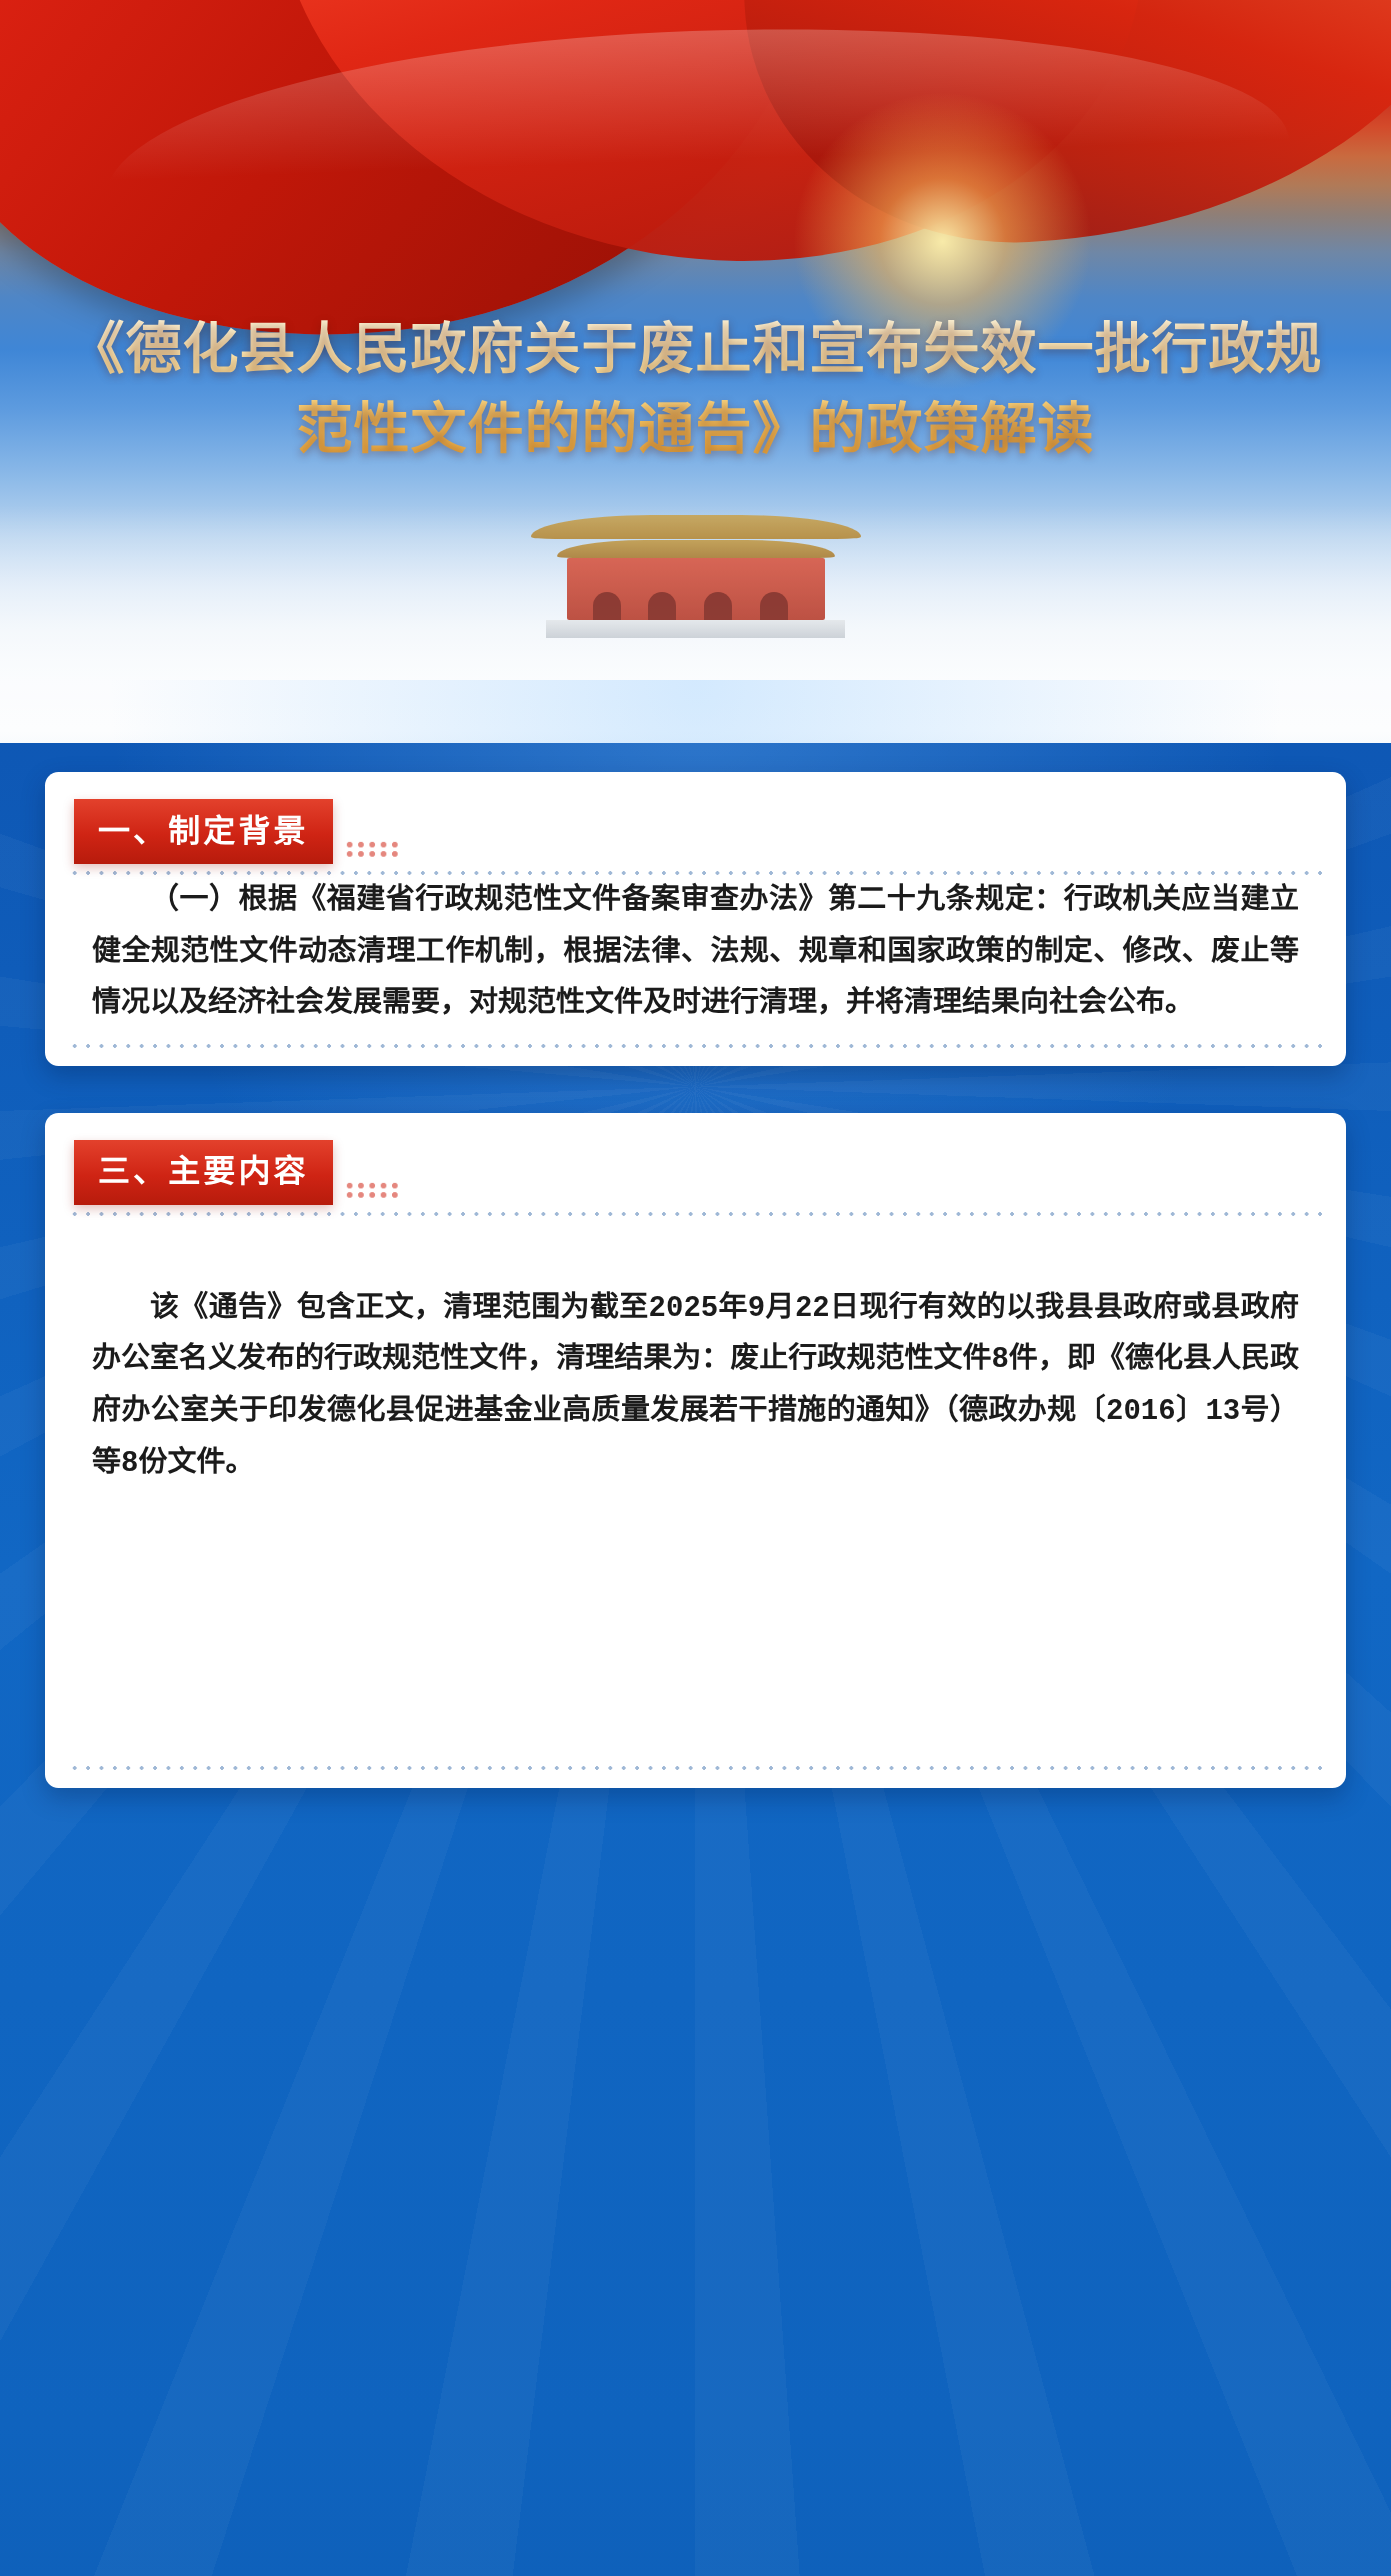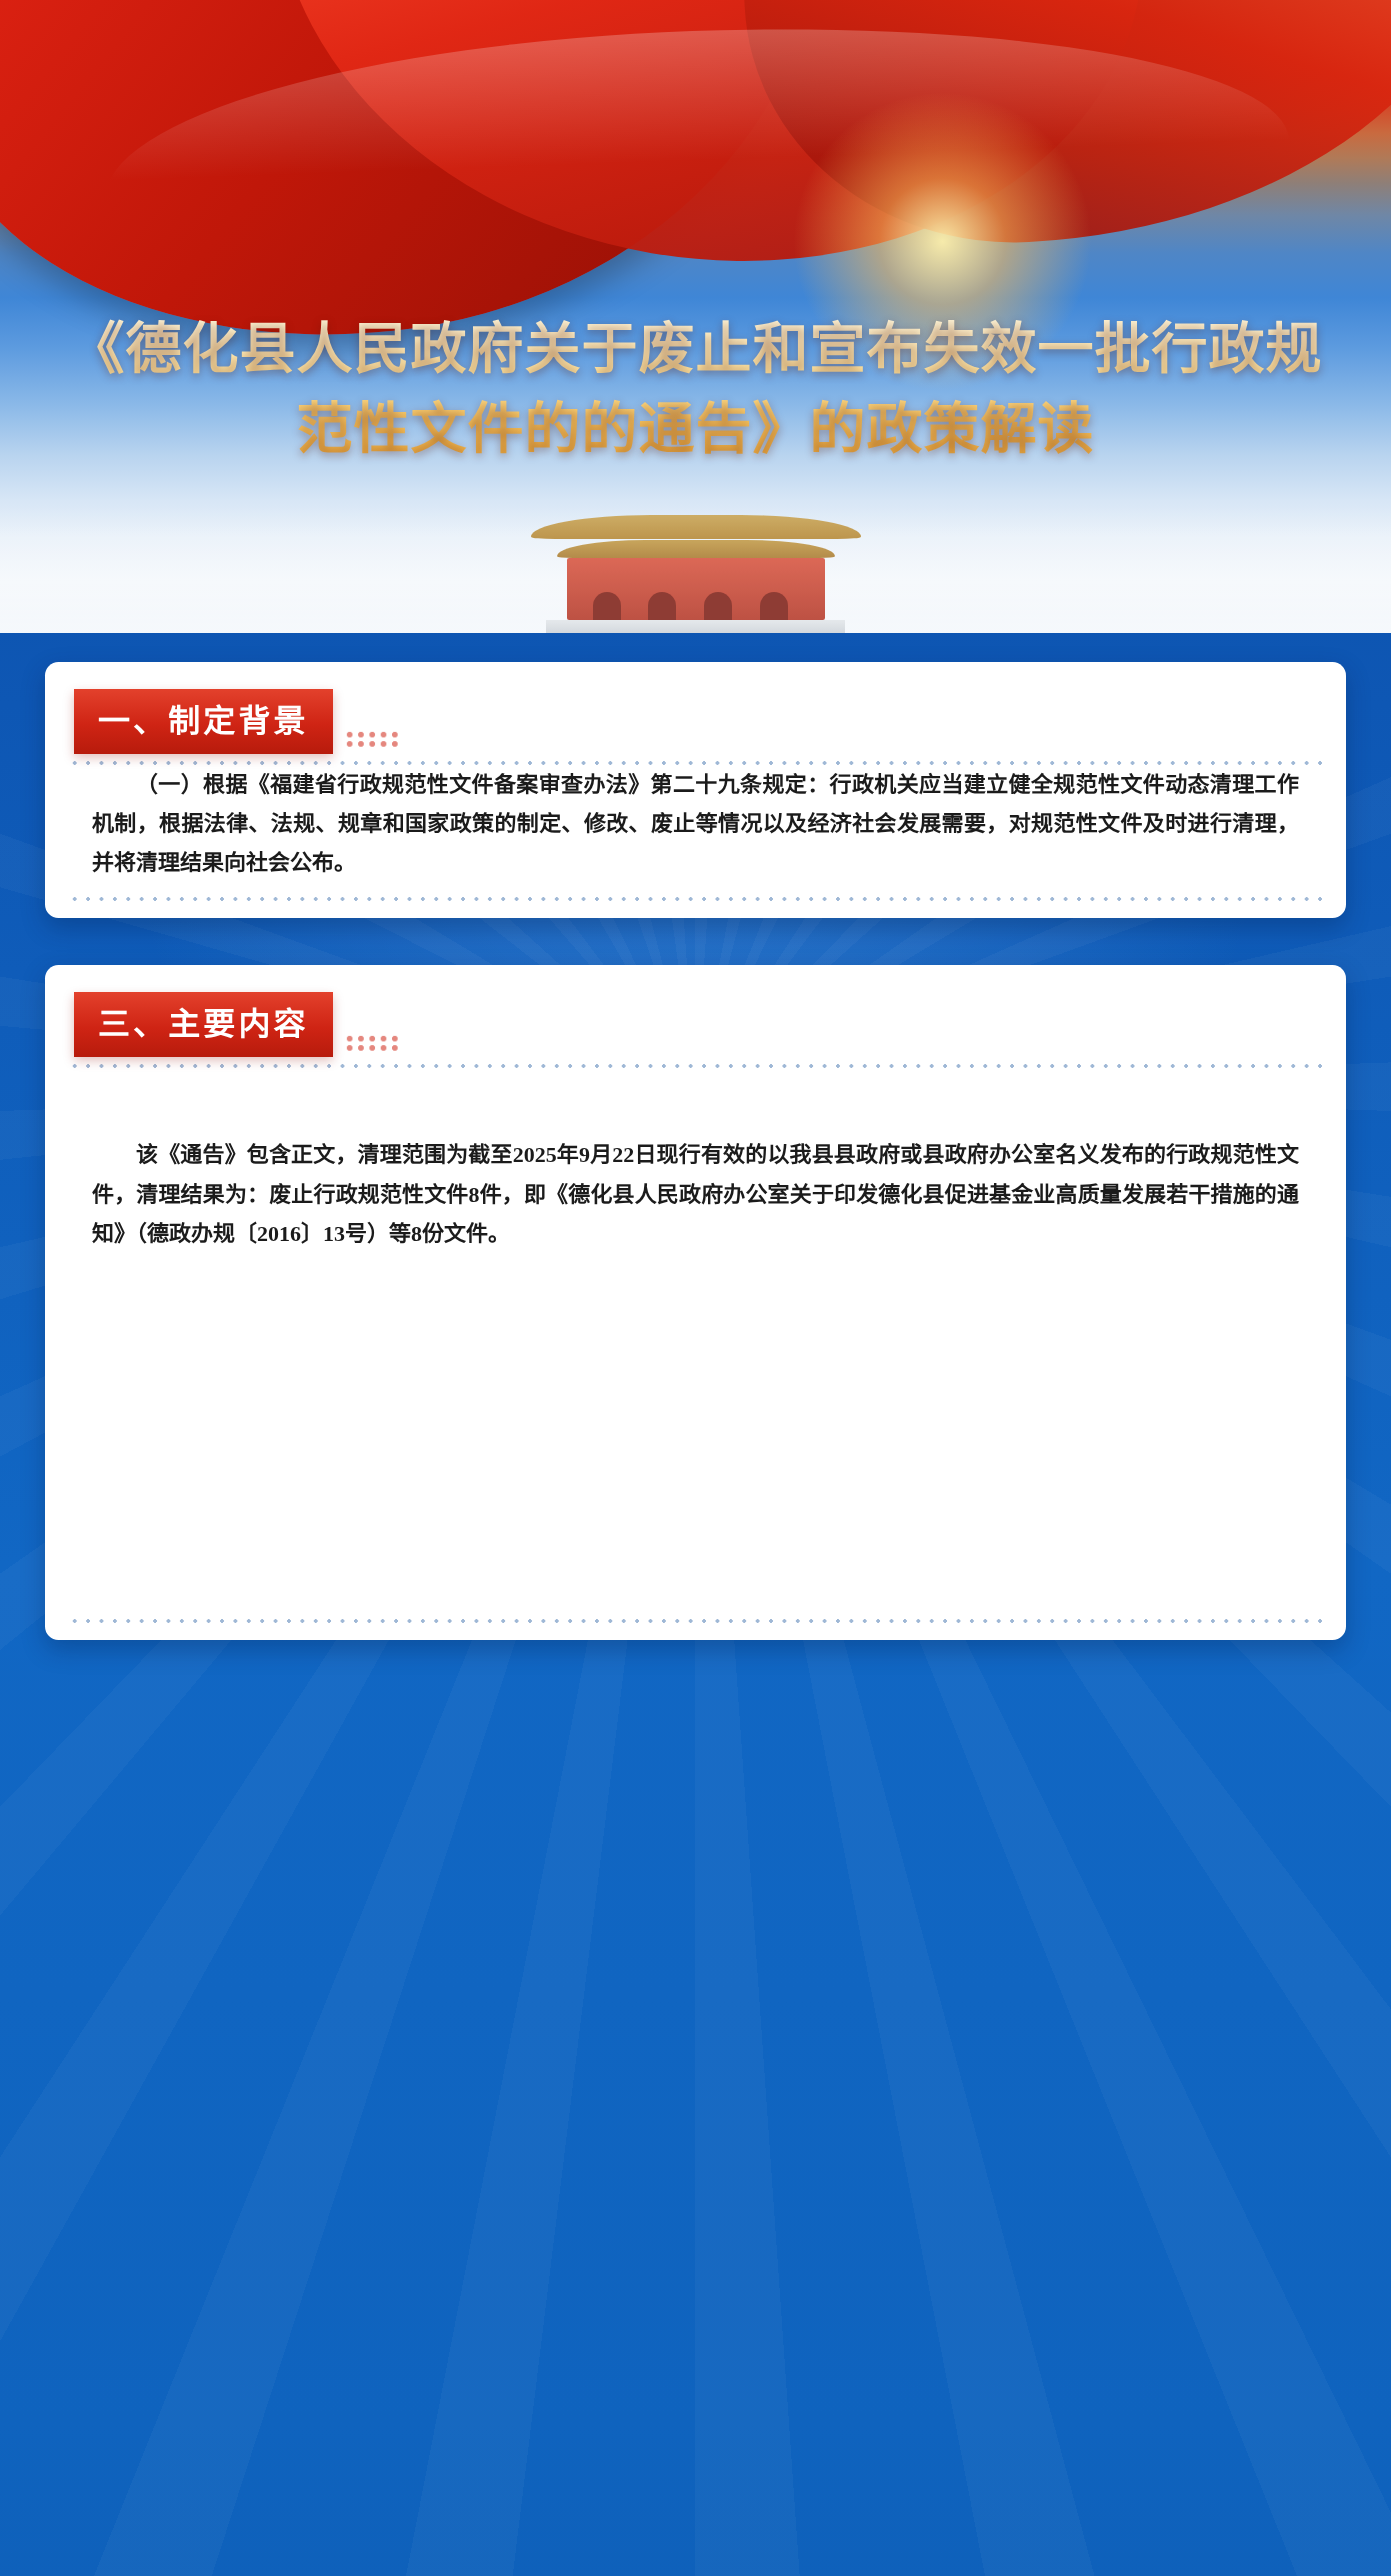--- a/index.html
+++ b/index.html
@@ -37,21 +37,21 @@
     transform: translateX(-50%);
     width: 1340px; height: 824px;
     background: radial-gradient(ellipse at 50% 0%, rgba(120,190,255,0.30) 0%, rgba(20,90,180,0.0) 62%);
     pointer-events: none;
   }
 
   
   .banner {
     position: relative;
     width: 1391px;
-    height: 633px;
+    height: 743px;
     overflow: hidden;
     background:
       linear-gradient(180deg, #8a1c12 0%, #b32114 6%, #c8291a 12%, #d34a2a 17%, #c96a3f 21%, #b07a58 25%, #8e7f78 29%, #6f87a6 34%, #4f86c6 40%, #3f86d6 47%, #5d9bdf 55%, #8bb9e8 64%, #b9d4ef 72%, #d7e6f6 79%, #e9f1f9 85%, #f2f6fb 92%, #eaf1f8 100%);
   }
   
   .ribbon {
     position: absolute;
     pointer-events: none;
   }
   .ribbon-a {
@@ -216,27 +216,27 @@
     width: 57px;
     height: 18.5px;
     background-image: radial-gradient(circle, rgba(207,36,20,0.55) 0 2.6px, rgba(255,255,255,0) 3.1px);
     background-size: 11.3px 9.3px;
   }
 
   .card-body {
     padding: 34px 47px 0 47px;
   }
   .para {
-    font-size: 22px;
+    font-size: 29px;
     line-height: 1.78;
     color: #1b1b1b;
     text-align: justify;
     margin: 0 0 25px 0;
     text-indent: 2em;
-    font-family: Liberation Serif, serif;
+    font-family: Liberation Mono, monospace;
     font-weight: 600;
   }
   .para:last-child { margin-bottom: 0; }
 
   .card-tall-1 .card-body { padding-top: 31px; }
   .card-tall-2 .card-body { padding-top: 77px; }
   .card-tall-3 .card-body { padding-top: 98px; }
 
   .card-2 { min-height: 680px; }
   .card-3 { min-height: 639px; }

